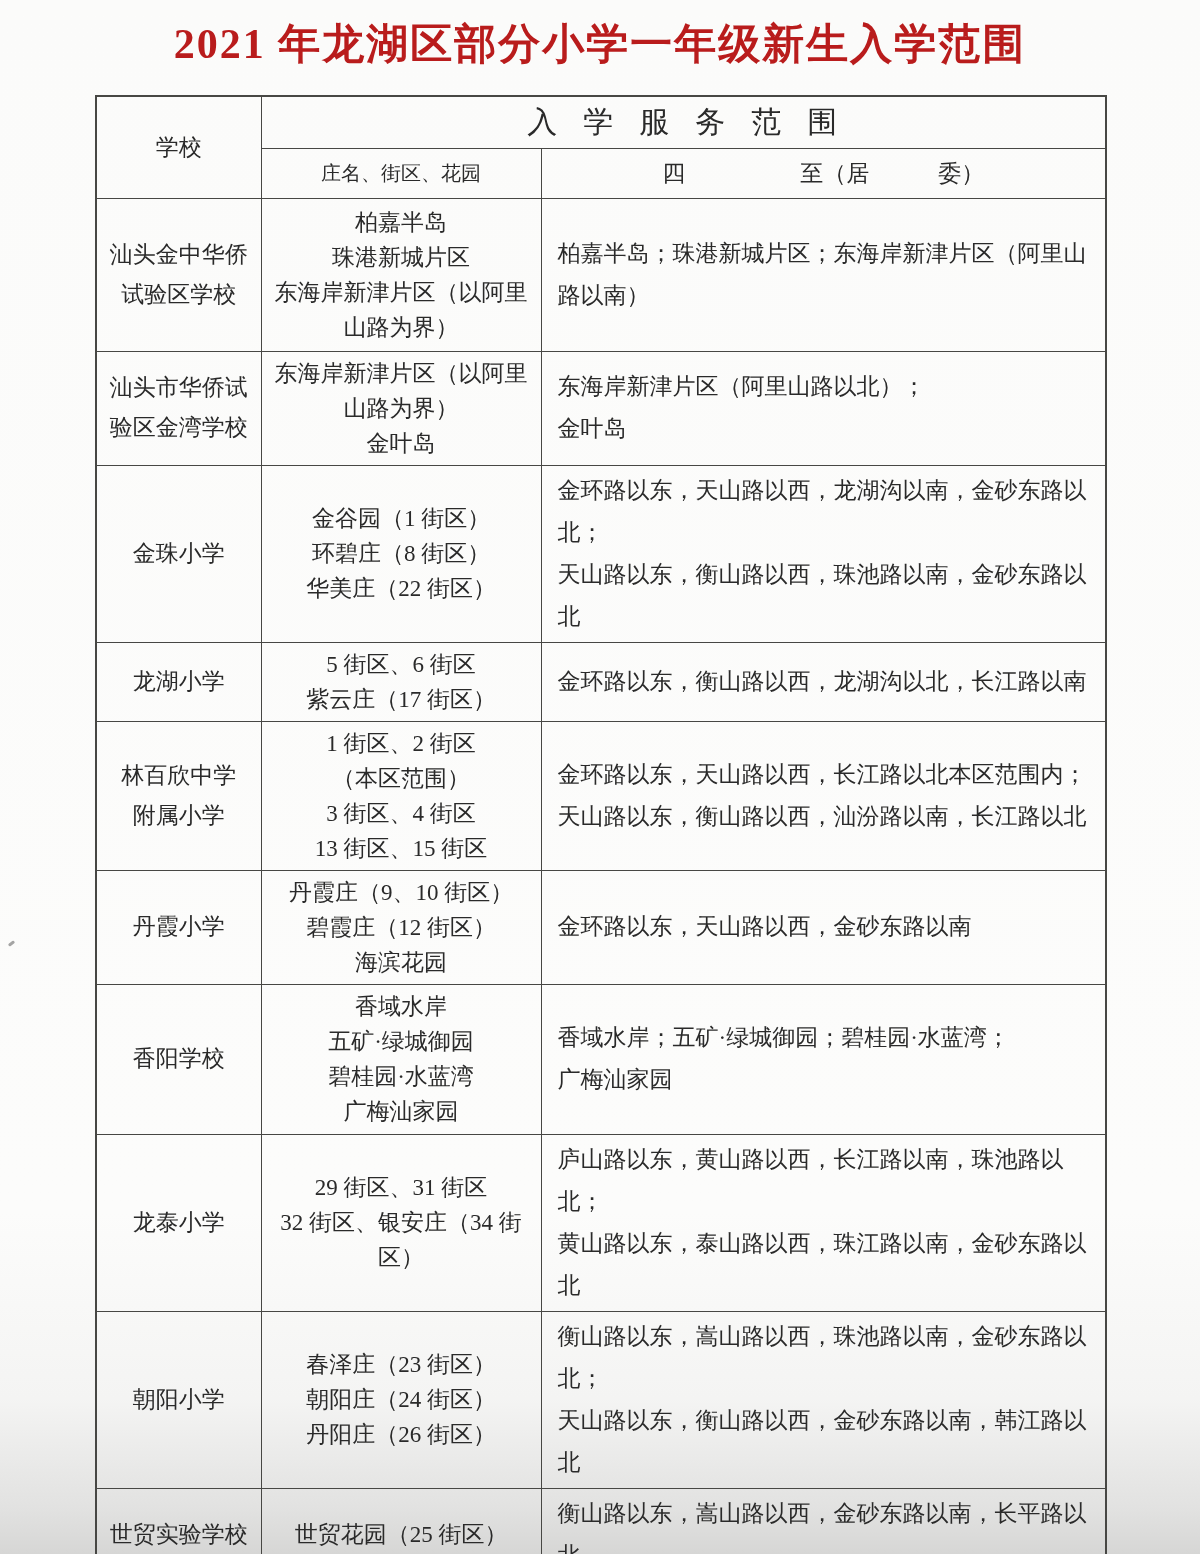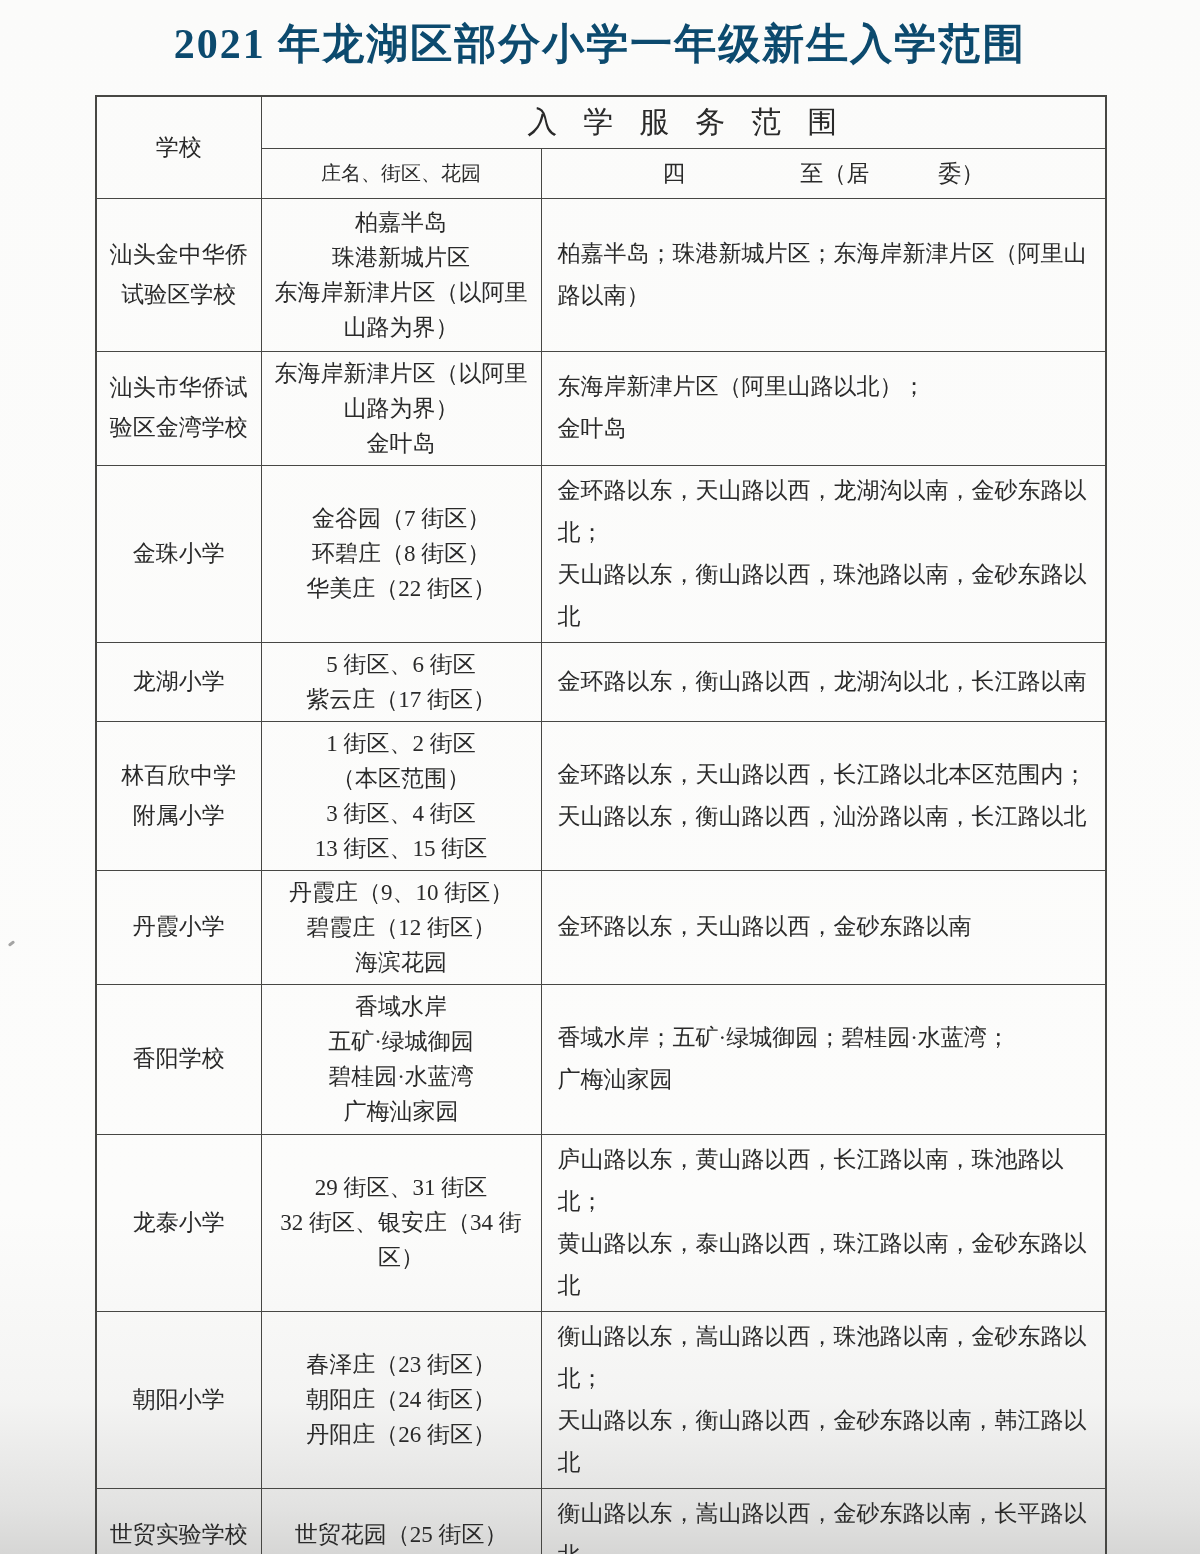--- a/index.html
+++ b/index.html
@@ -14,21 +14,21 @@
     position: relative;
   }
 
   .page-title {
     margin: 16px auto 0 auto;
     width: 1010px;
     text-align: center;
     font-size: 42px;
     font-weight: 700;
     letter-spacing: 2px;
-    color: #0c4a6e;
+    color: #b91c1c;
     white-space: nowrap;
   }
 
   table.doc-table {
     position: absolute;
     left: 95px;
     top: 95px;
     width: 1010px;
     border-collapse: collapse;
     table-layout: fixed;
@@ -133,21 +133,21 @@
         <td class="boundary-cell">
           <div>东海岸新津片区（阿里山路以北）；</div>
           <div>金叶岛</div>
         </td>
       </tr>
       <tr>
         <td class="school-cell">
           <div>金珠小学</div>
         </td>
         <td class="villages-cell">
-          <div>金谷园（7 街区）</div>
+          <div>金谷园（1 街区）</div>
           <div>环碧庄（8 街区）</div>
           <div>华美庄（22 街区）</div>
         </td>
         <td class="boundary-cell">
           <div>金环路以东，天山路以西，龙湖沟以南，金砂东路以北；</div>
           <div>天山路以东，衡山路以西，珠池路以南，金砂东路以北</div>
         </td>
       </tr>
       <tr>
         <td class="school-cell">

